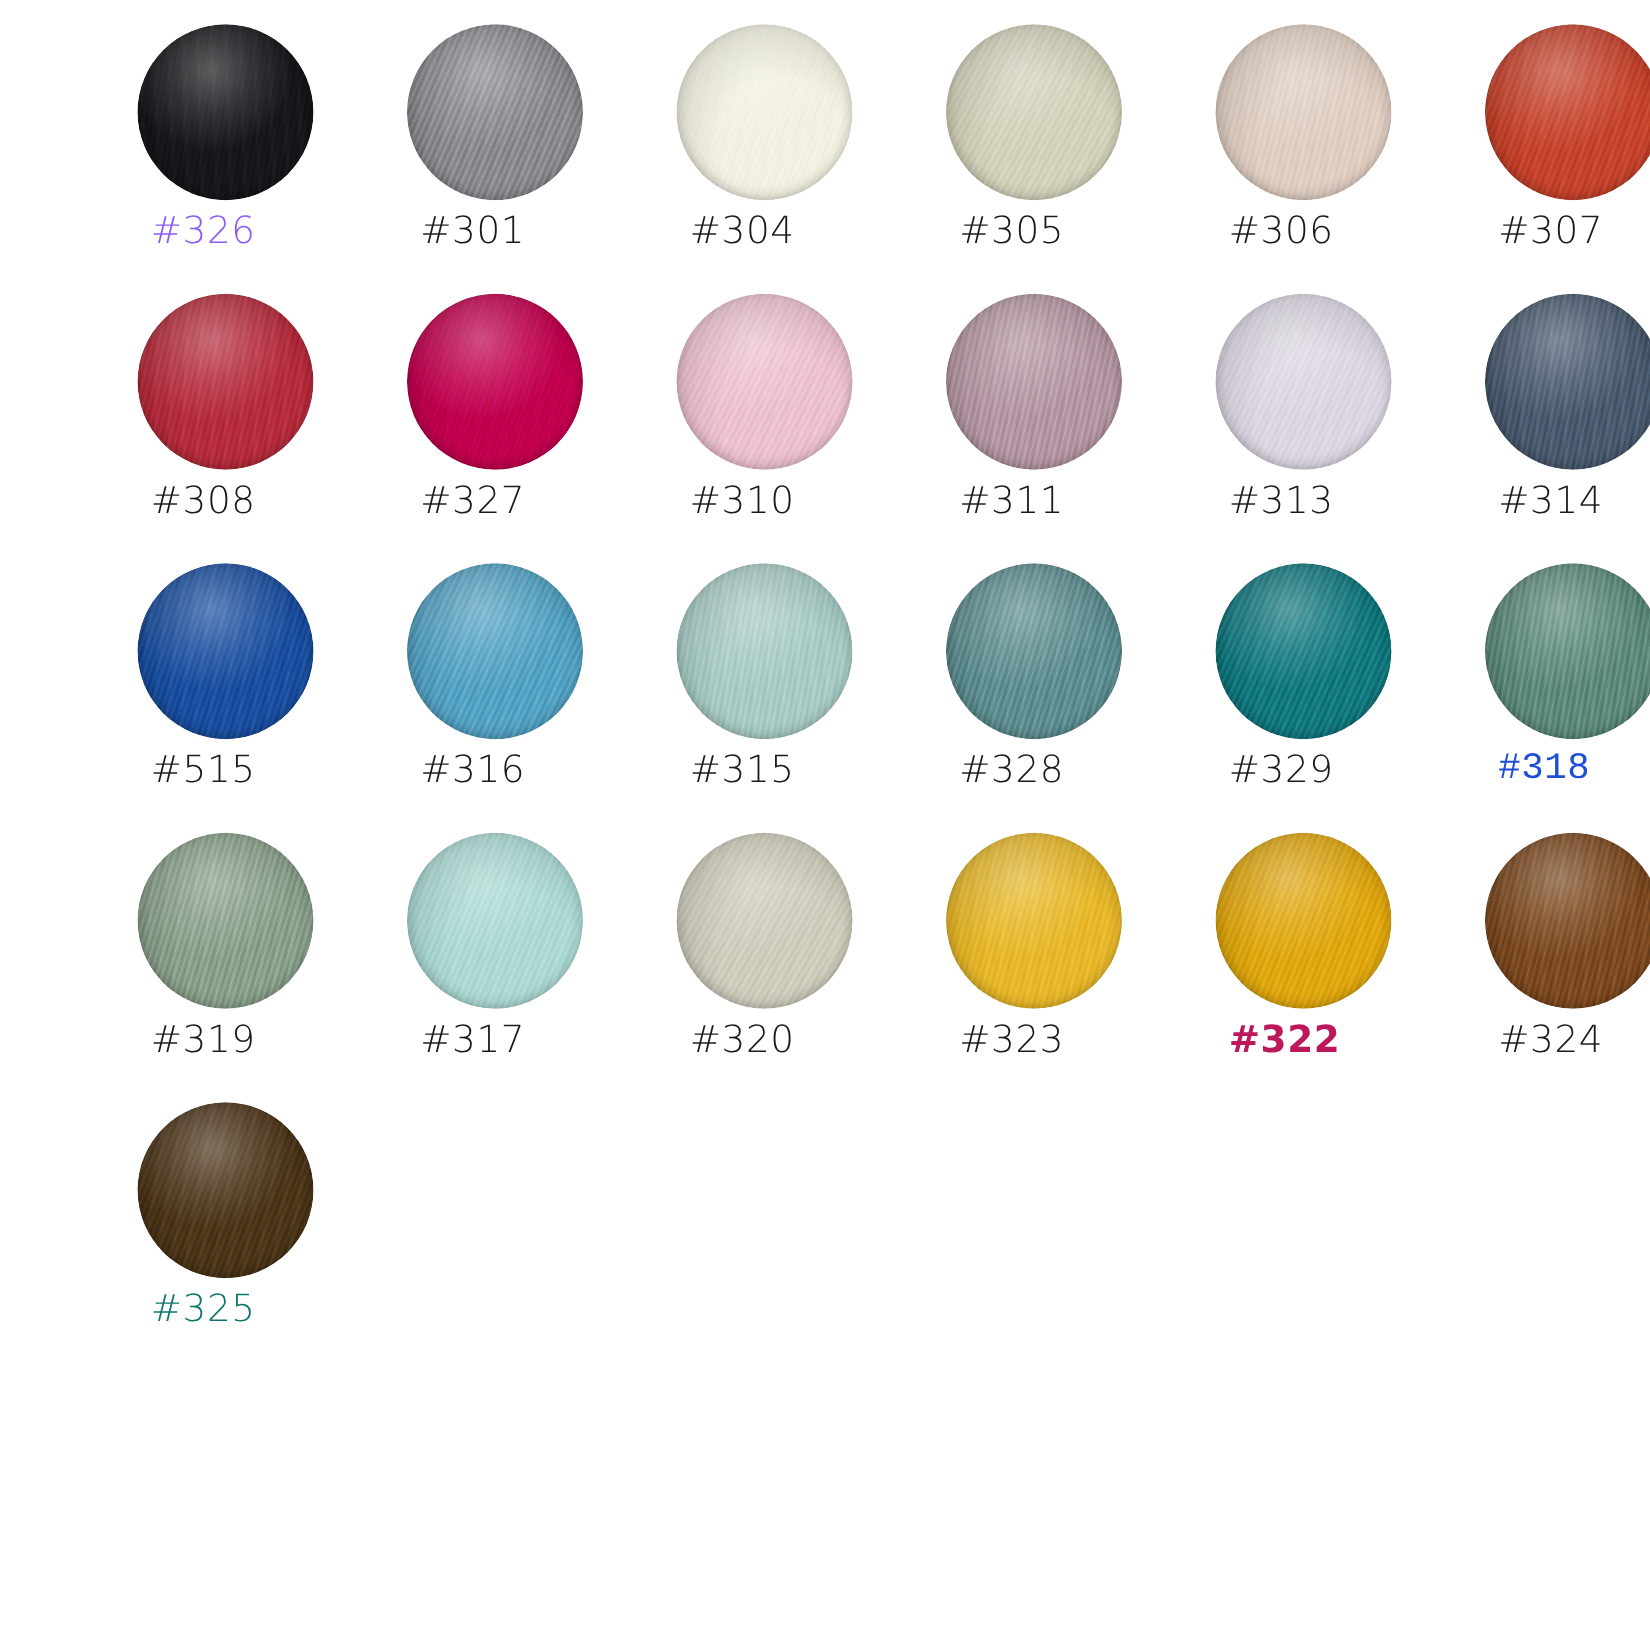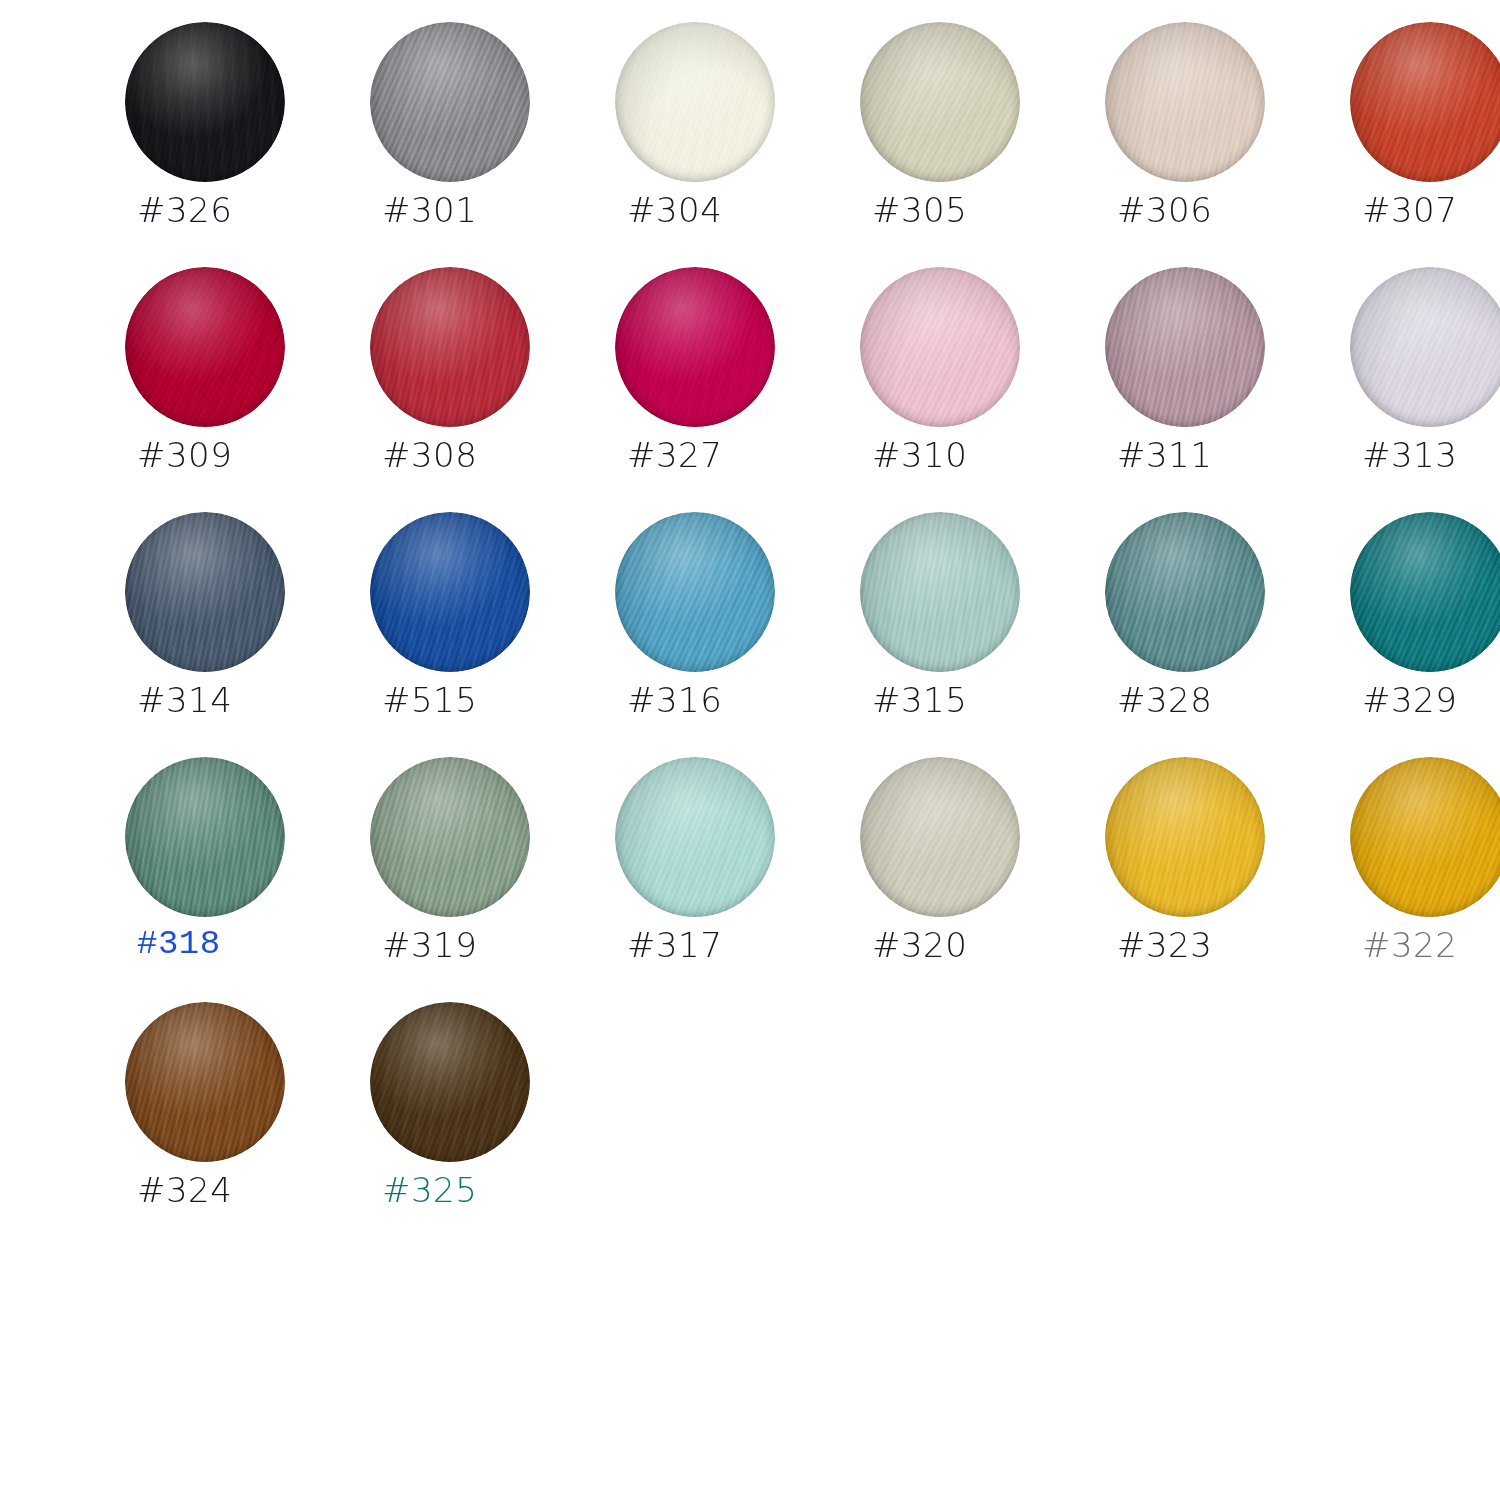--- a/index.html
+++ b/index.html
@@ -135,21 +135,21 @@
 
 <main id="swatch-grid" style="grid-template-columns: repeat(6, 245px);">
     <div class="swatch-cell">
     <div class="yarn-ball" style="--c: #17161a;">
       <div class="ball-base"></div>
       <div class="ball-threads" style="background-image: repeating-linear-gradient(100deg, rgba(255, 255, 255, 0.16) 0px, rgba(255, 255, 255, 0.16) 0.9px, rgba(255, 255, 255, 0) 1.1px, rgba(0, 0, 0, 0) 2.2px, rgba(0, 0, 0, 0.14) 2.8px, rgba(0, 0, 0, 0.14) 3.4px, rgba(0, 0, 0, 0) 4.1px, rgba(0, 0, 0, 0) 5.2px);"></div>
       <div class="ball-threads2" style="background-image: repeating-linear-gradient(88deg, rgba(255, 255, 255, 0.1) 0px, rgba(255, 255, 255, 0.1) 2px, rgba(0, 0, 0, 0) 5px, rgba(0, 0, 0, 0.09) 9px, rgba(0, 0, 0, 0) 13px);"></div>
       <div class="ball-shade"></div>
       <div class="ball-edge"></div>
     </div>
-    <div class="swatch-label" style="color: #0f172a;">#326</div>
+    <div class="swatch-label" style="color: #8b5cf6;">#326</div>
   </div>
     <div class="swatch-cell">
     <div class="yarn-ball" style="--c: #8a8c90;">
       <div class="ball-base"></div>
       <div class="ball-threads" style="background-image: repeating-linear-gradient(114deg, rgba(255, 255, 255, 0.16) 0px, rgba(255, 255, 255, 0.16) 0.9px, rgba(255, 255, 255, 0) 1.1px, rgba(0, 0, 0, 0) 2.2px, rgba(0, 0, 0, 0.14) 2.8px, rgba(0, 0, 0, 0.14) 3.4px, rgba(0, 0, 0, 0) 4.1px, rgba(0, 0, 0, 0) 5.2px);"></div>
       <div class="ball-threads2" style="background-image: repeating-linear-gradient(102deg, rgba(255, 255, 255, 0.1) 0px, rgba(255, 255, 255, 0.1) 2px, rgba(0, 0, 0, 0) 5px, rgba(0, 0, 0, 0.09) 9px, rgba(0, 0, 0, 0) 13px);"></div>
       <div class="ball-shade"></div>
       <div class="ball-edge"></div>
     </div>
     <div class="swatch-label" style="color: rgb(26, 26, 26);">#301</div>
@@ -188,30 +188,20 @@
     <div class="yarn-ball" style="--c: #c6432c;">
       <div class="ball-base"></div>
       <div class="ball-threads" style="background-image: repeating-linear-gradient(112deg, rgba(255, 255, 255, 0.16) 0px, rgba(255, 255, 255, 0.16) 0.9px, rgba(255, 255, 255, 0) 1.1px, rgba(0, 0, 0, 0) 2.2px, rgba(0, 0, 0, 0.14) 2.8px, rgba(0, 0, 0, 0.14) 3.4px, rgba(0, 0, 0, 0) 4.1px, rgba(0, 0, 0, 0) 5.2px);"></div>
       <div class="ball-threads2" style="background-image: repeating-linear-gradient(100deg, rgba(255, 255, 255, 0.1) 0px, rgba(255, 255, 255, 0.1) 2px, rgba(0, 0, 0, 0) 5px, rgba(0, 0, 0, 0.09) 9px, rgba(0, 0, 0, 0) 13px);"></div>
       <div class="ball-shade"></div>
       <div class="ball-edge"></div>
     </div>
     <div class="swatch-label" style="color: rgb(26, 26, 26);">#307</div>
   </div>
     <div class="swatch-cell">
-    <div class="yarn-ball" style="--c: #b2002f;">
-      <div class="ball-base"></div>
-      <div class="ball-threads" style="background-image: repeating-linear-gradient(119deg, rgba(255, 255, 255, 0.16) 0px, rgba(255, 255, 255, 0.16) 0.9px, rgba(255, 255, 255, 0) 1.1px, rgba(0, 0, 0, 0) 2.2px, rgba(0, 0, 0, 0.14) 2.8px, rgba(0, 0, 0, 0.14) 3.4px, rgba(0, 0, 0, 0) 4.1px, rgba(0, 0, 0, 0) 5.2px);"></div>
-      <div class="ball-threads2" style="background-image: repeating-linear-gradient(107deg, rgba(255, 255, 255, 0.1) 0px, rgba(255, 255, 255, 0.1) 2px, rgba(0, 0, 0, 0) 5px, rgba(0, 0, 0, 0.09) 9px, rgba(0, 0, 0, 0) 13px);"></div>
-      <div class="ball-shade"></div>
-      <div class="ball-edge"></div>
-    </div>
-    <div class="swatch-label" style="color: rgb(26, 26, 26);">#309</div>
-  </div>
-    <div class="swatch-cell">
     <div class="yarn-ball" style="--c: #b62c3c;">
       <div class="ball-base"></div>
       <div class="ball-threads" style="background-image: repeating-linear-gradient(104deg, rgba(255, 255, 255, 0.16) 0px, rgba(255, 255, 255, 0.16) 0.9px, rgba(255, 255, 255, 0) 1.1px, rgba(0, 0, 0, 0) 2.2px, rgba(0, 0, 0, 0.14) 2.8px, rgba(0, 0, 0, 0.14) 3.4px, rgba(0, 0, 0, 0) 4.1px, rgba(0, 0, 0, 0) 5.2px);"></div>
       <div class="ball-threads2" style="background-image: repeating-linear-gradient(92deg, rgba(255, 255, 255, 0.1) 0px, rgba(255, 255, 255, 0.1) 2px, rgba(0, 0, 0, 0) 5px, rgba(0, 0, 0, 0.09) 9px, rgba(0, 0, 0, 0) 13px);"></div>
       <div class="ball-shade"></div>
       <div class="ball-edge"></div>
     </div>
     <div class="swatch-label" style="color: rgb(26, 26, 26);">#308</div>
   </div>
     <div class="swatch-cell">
@@ -365,21 +355,21 @@
     <div class="swatch-label" style="color: rgb(26, 26, 26);">#323</div>
   </div>
     <div class="swatch-cell">
     <div class="yarn-ball" style="--c: #e0a810;">
       <div class="ball-base"></div>
       <div class="ball-threads" style="background-image: repeating-linear-gradient(113deg, rgba(255, 255, 255, 0.16) 0px, rgba(255, 255, 255, 0.16) 0.9px, rgba(255, 255, 255, 0) 1.1px, rgba(0, 0, 0, 0) 2.2px, rgba(0, 0, 0, 0.14) 2.8px, rgba(0, 0, 0, 0.14) 3.4px, rgba(0, 0, 0, 0) 4.1px, rgba(0, 0, 0, 0) 5.2px);"></div>
       <div class="ball-threads2" style="background-image: repeating-linear-gradient(101deg, rgba(255, 255, 255, 0.1) 0px, rgba(255, 255, 255, 0.1) 2px, rgba(0, 0, 0, 0) 5px, rgba(0, 0, 0, 0.09) 9px, rgba(0, 0, 0, 0) 13px);"></div>
       <div class="ball-shade"></div>
       <div class="ball-edge"></div>
     </div>
-    <div class="swatch-label" style="color: #737373;">#322</div>
+    <div class="swatch-label" style="color: #be185d; font-weight: bold;">#322</div>
   </div>
     <div class="swatch-cell">
     <div class="yarn-ball" style="--c: #7d4a20;">
       <div class="ball-base"></div>
       <div class="ball-threads" style="background-image: repeating-linear-gradient(105deg, rgba(255, 255, 255, 0.16) 0px, rgba(255, 255, 255, 0.16) 0.9px, rgba(255, 255, 255, 0) 1.1px, rgba(0, 0, 0, 0) 2.2px, rgba(0, 0, 0, 0.14) 2.8px, rgba(0, 0, 0, 0.14) 3.4px, rgba(0, 0, 0, 0) 4.1px, rgba(0, 0, 0, 0) 5.2px);"></div>
       <div class="ball-threads2" style="background-image: repeating-linear-gradient(93deg, rgba(255, 255, 255, 0.1) 0px, rgba(255, 255, 255, 0.1) 2px, rgba(0, 0, 0, 0) 5px, rgba(0, 0, 0, 0.09) 9px, rgba(0, 0, 0, 0) 13px);"></div>
       <div class="ball-shade"></div>
       <div class="ball-edge"></div>
     </div>
     <div class="swatch-label" style="color: rgb(26, 26, 26);">#324</div>

